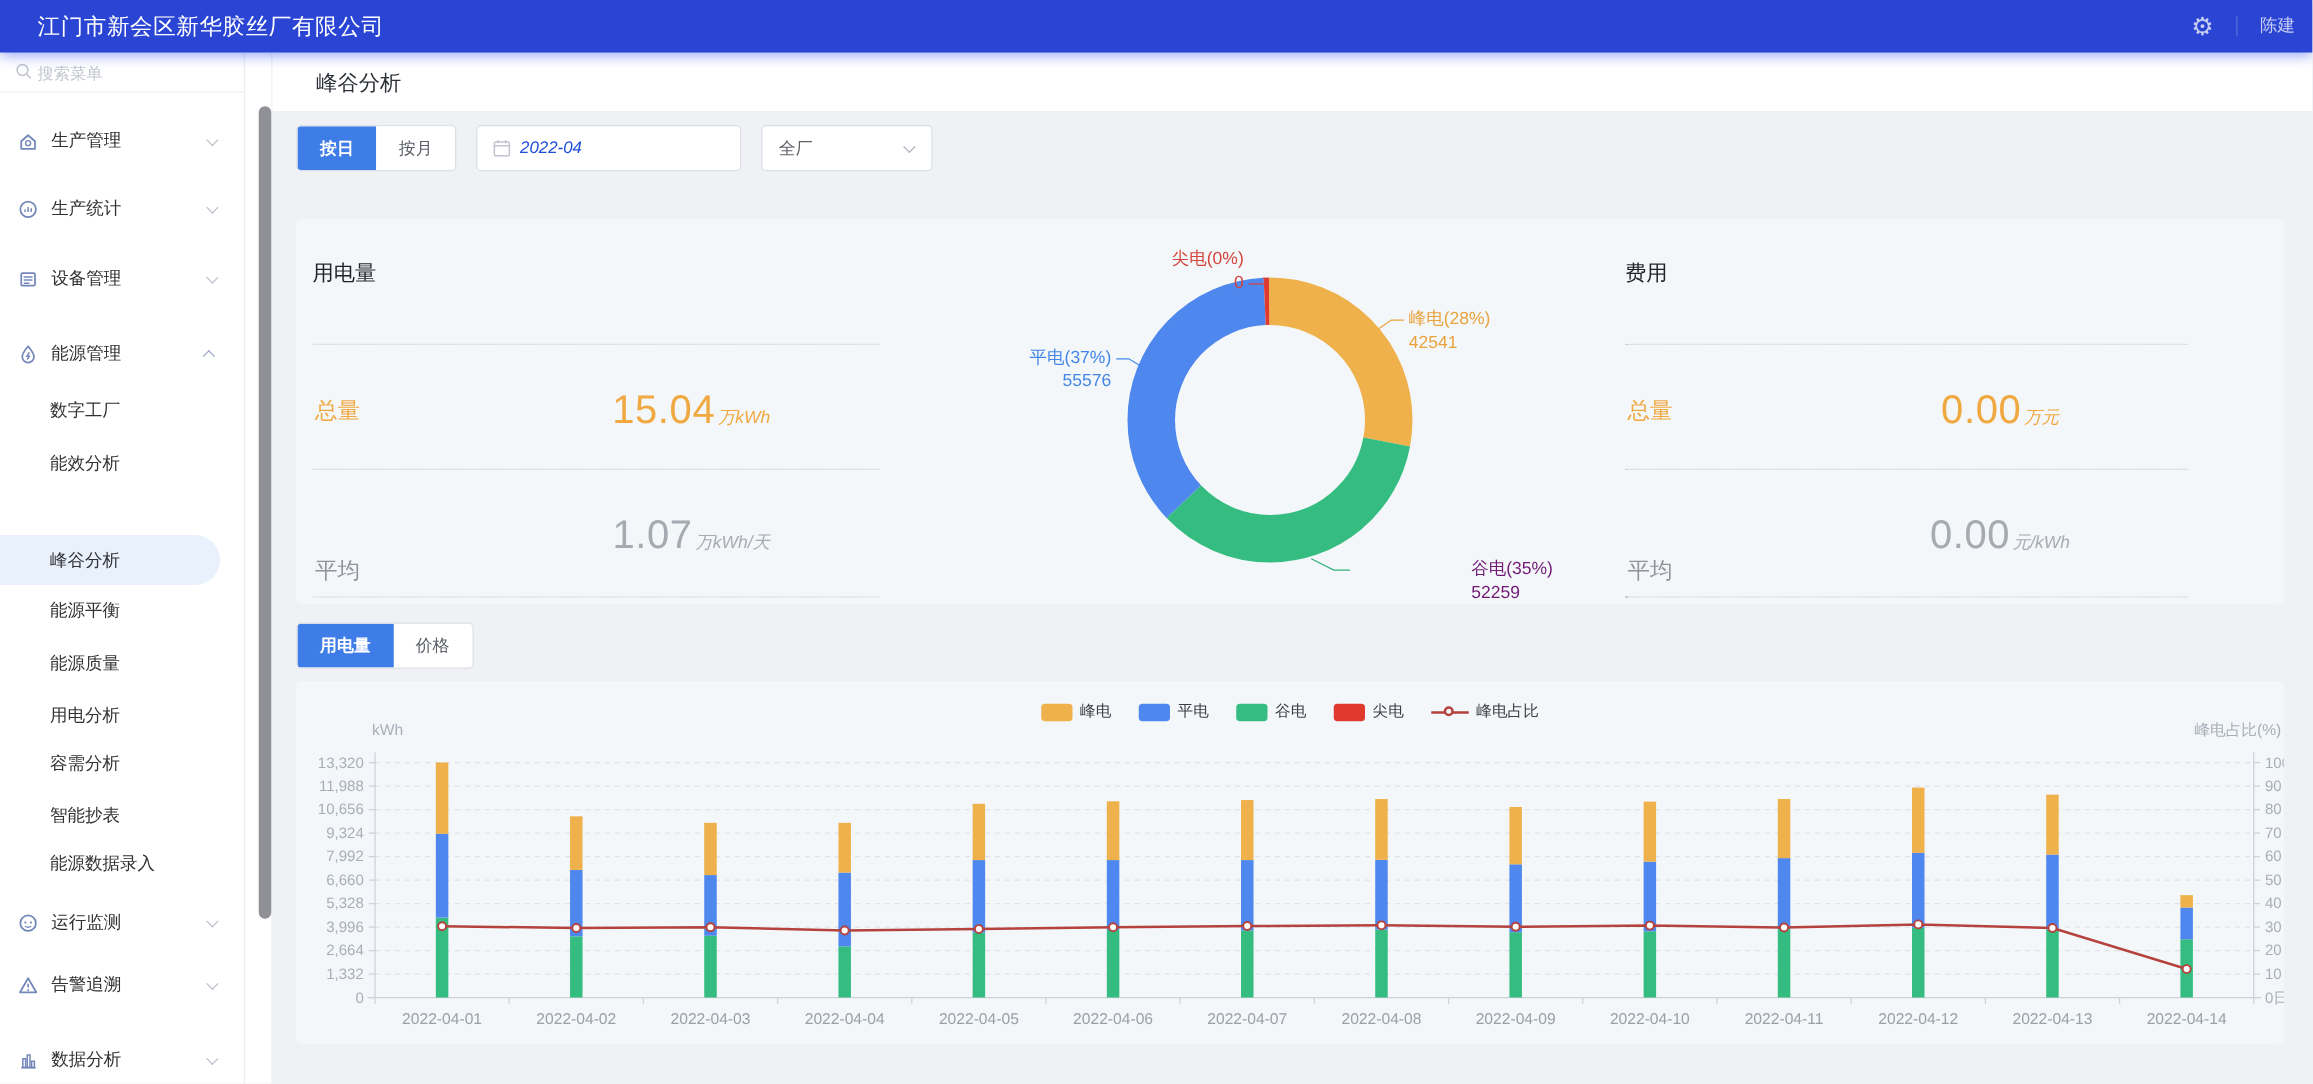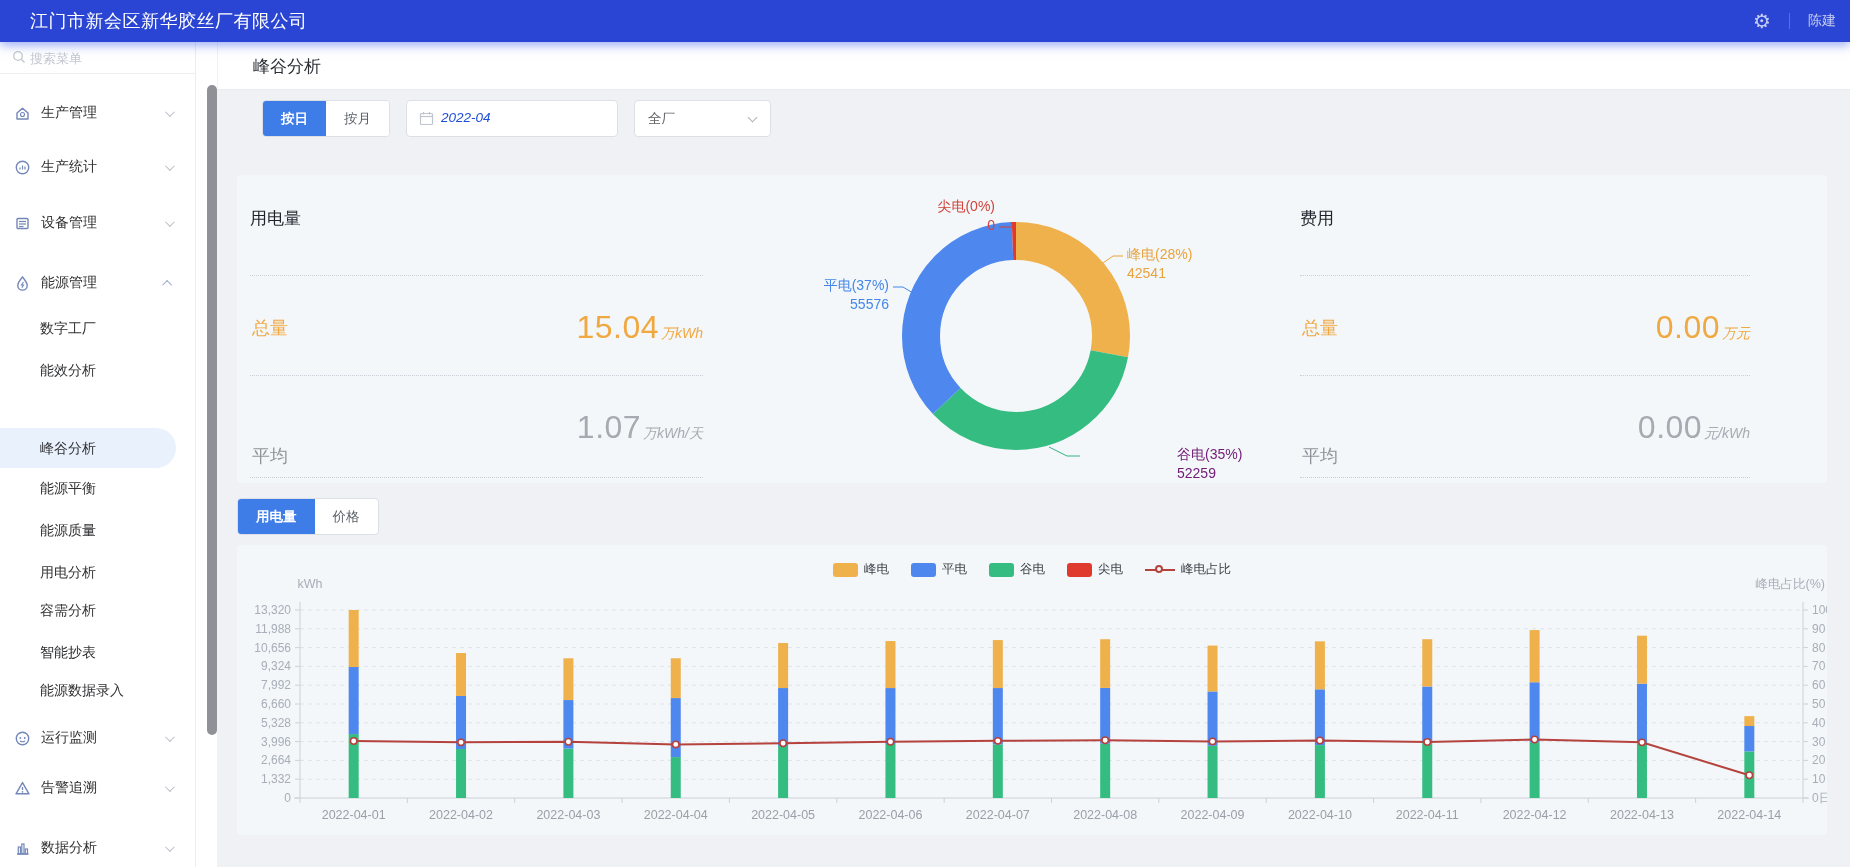--- a/index.html
+++ b/index.html
@@ -40,42 +40,42 @@
   .icon { display:inline-flex; width:17px; height:17px; }
 
   
   .main { position:absolute; left:218px; top:42px; width:1632px; height:825px; background:#eff1f4; }
   .title-strip { position:absolute; left:0; top:0; width:1632px; height:48px; background:#fff;
     border-bottom:1px solid #e9ebee; }
   .page-title { position:absolute; left:35px; top:13px; font-size:17px; color:#2b2f36; }
 
   
   .filters { position:absolute; left:19px; top:58px; height:37px; display:flex; gap:16px; }
-  .seg-group { display:flex; border:1px solid #dcdfe6; border-radius:4px; overflow:hidden; background:#fff; height:37px;margin-left:25px; }
+  .seg-group { display:flex; border:1px solid #dcdfe6; border-radius:4px; overflow:hidden; background:#fff; height:37px; }
   .seg-btn { padding:0 18px; line-height:35px; font-size:13.5px; color:#5a5e66; cursor:pointer; background:#fff; }
   .seg-btn.active { background:#3e7de7; color:#fff; font-weight:bold; }
   .date-box { position:relative; width:212px; height:37px; background:#fff; border:1px solid #dcdfe6;
     border-radius:4px; cursor:pointer; }
   .date-text { position:absolute; left:34px; top:9px; font-size:13.5px; color:#1d4ed8;font-style:italic; }
   .cal-icon { position:absolute; left:12px; top:10px; }
   .select-box { position:relative; width:137px; height:37px; background:#fff; border:1px solid #dcdfe6;
     border-radius:4px; cursor:pointer; }
   .select-text { position:absolute; left:13px; top:9px; font-size:13.5px; color:#606266; }
   .select-chev { position:absolute; right:14px; top:13px; width:7px; height:7px;
     border-right:1.5px solid #b0b4bc; border-bottom:1.5px solid #b0b4bc; transform:rotate(45deg); }
 
   
   .card { position:absolute; background:#f3f7fa; border-radius:4px; }
   .card1 { left:19px; top:133px; width:1590px; height:308px; }
   .stat-col-title { position:absolute; font-size:17px; color:#1f2329; }
   .dotline { position:absolute; border-bottom:1px dotted #c9ced6; height:0; }
   .stat-label { position:absolute; font-size:18px; }
   .stat-label.orange { color:#f0a841; }
   .stat-label.grey { color:#909399;margin-top:28px; }
-  .stat-value { position:absolute; text-align:right; white-space:nowrap; }
+  .stat-value { position:absolute; text-align:center; white-space:nowrap; }
   .big-num { font-size:32px; letter-spacing:.5px; }
   .unit { font-size:14px; font-style:italic; margin-left:2px; }
   .val-orange { color:#f0a841; }
   .val-grey { color:#a6abb2; }
 
   .donut-svg { position:absolute; left:0; top:0; pointer-events:none; }
   .donut-label { position:absolute; font-size:14px; line-height:19px; white-space:nowrap; }
   .donut-label.r { text-align:right; }
 
   

